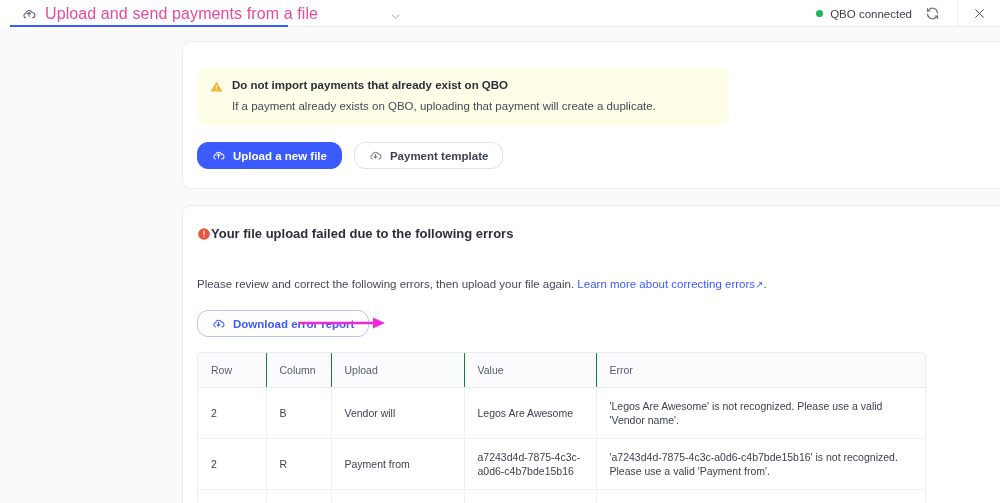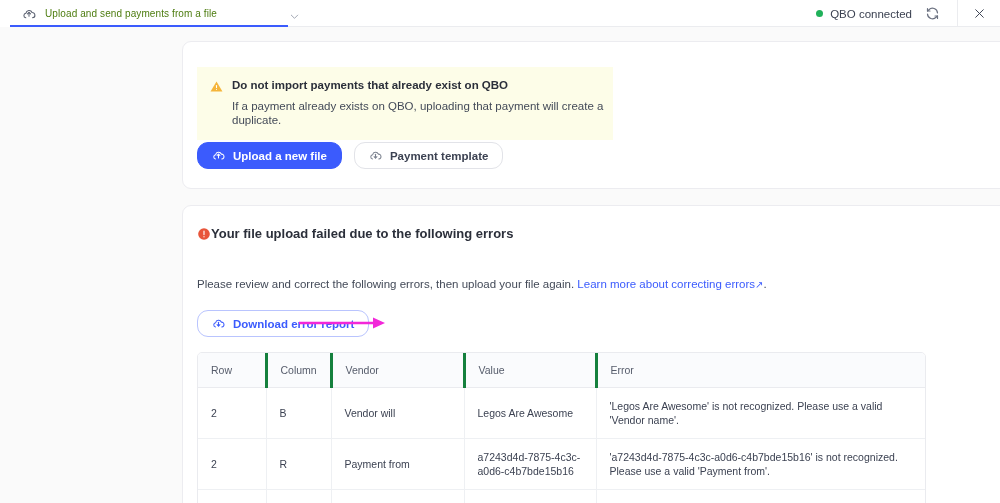--- a/index.html
+++ b/index.html
@@ -24,22 +24,22 @@
   }
   .tab {
     display: flex;
     align-items: center;
     gap: 9px;
     padding-left: 22px;
     height: 27px;
   }
   .tab-icon { width: 14px; height: 14px; display: block; color: #5a6070; }
   .tab-label {
-    font-size: 10px;
-    color: #4d7c0f;
+    font-size: 16px;
+    color: #ec4899;
     letter-spacing: .1px;
     white-space: nowrap;
   }
   .tab-caret {
     margin-left: 63px;
     width: 11px; height: 11px;
     display: block;
     color: #9aa0ad;
   }
   .topbar-underline {
@@ -117,23 +117,23 @@
     border-radius: 9px;
   }
   .card-upload { top: 14px; height: 148px; }
   .card-errors { top: 178px; height: 330px; }
 
   
   .warn {
     position: absolute;
     left: 14px;
     top: 25px;
-    width: 416px;
+    width: 532px;
     background: #fdfde8;
-    border-radius: 0;
+    border-radius: 8px;
     padding: 11px 2px 13px 13px;
     display: flex;
     gap: 9px;
   }
   .warn-icon { width: 13px; height: 13px; display: block; flex: none; margin-top: 1px; }
   .warn-title {
     font-size: 11.5px;
     font-weight: bold;
     color: #2b2f3a;
     line-height: 14px;
@@ -224,21 +224,21 @@
   }
   table { border-collapse: collapse; width: 100%; table-layout: fixed; }
   th {
     background: #fafbfd;
     font-size: 10.5px;
     font-weight: normal;
     color: #565c6b;
     text-align: left;
     padding: 11px 0 11px 13px;
     border-bottom: 1px solid #eaebef;
-    border-right: 3px solid #15803d;
+    border-right: 1px solid #15803d;
     vertical-align: middle;
   }
   td {
     font-size: 10.5px;
     color: #3c4252;
     padding: 11px 10px 11px 13px;
     border-bottom: 1px solid #eef0f3;
     border-right: 1px solid #eef0f3;
     vertical-align: middle;
     line-height: 14px;
@@ -372,21 +372,21 @@
         <span>Download error report</span>
       </button>
     </div>
 
     <div class="tbl-wrap">
       <table>
         <thead>
           <tr>
             <th class="c-row">Row</th>
             <th class="c-col">Column</th>
-            <th class="c-field">Vendor</th>
+            <th class="c-field">Upload</th>
             <th class="c-value">Value</th>
             <th>Error</th>
           </tr>
         </thead>
         <tbody>
           <tr>
             <td>2</td>
             <td>B</td>
             <td>Vendor will</td>
             <td>Legos Are Awesome</td>

